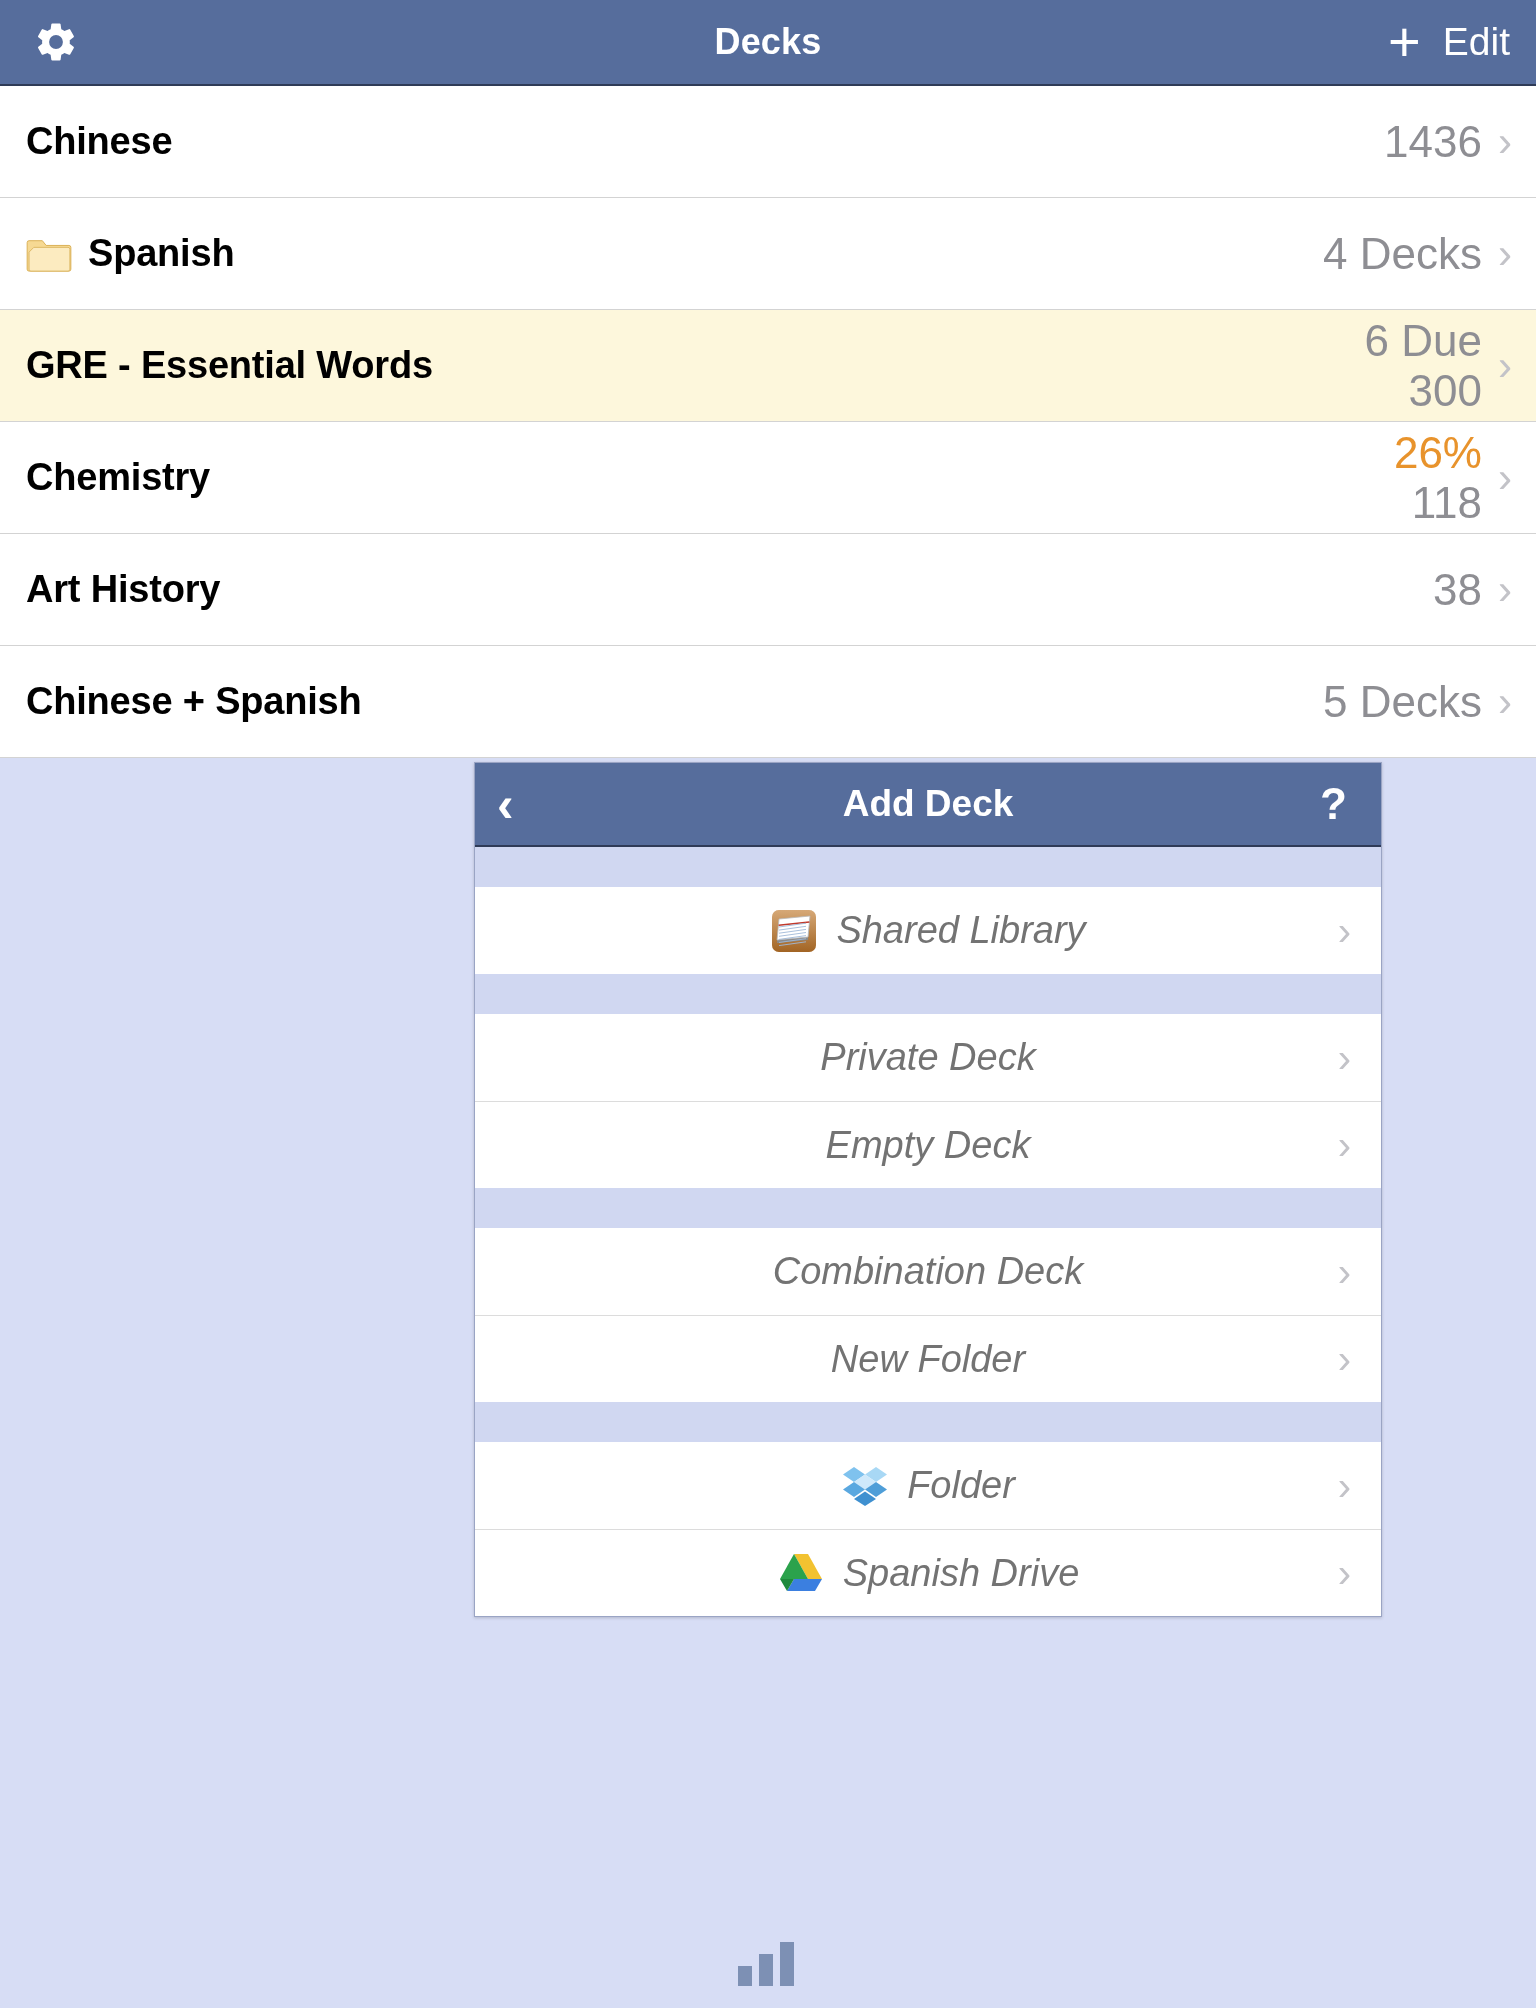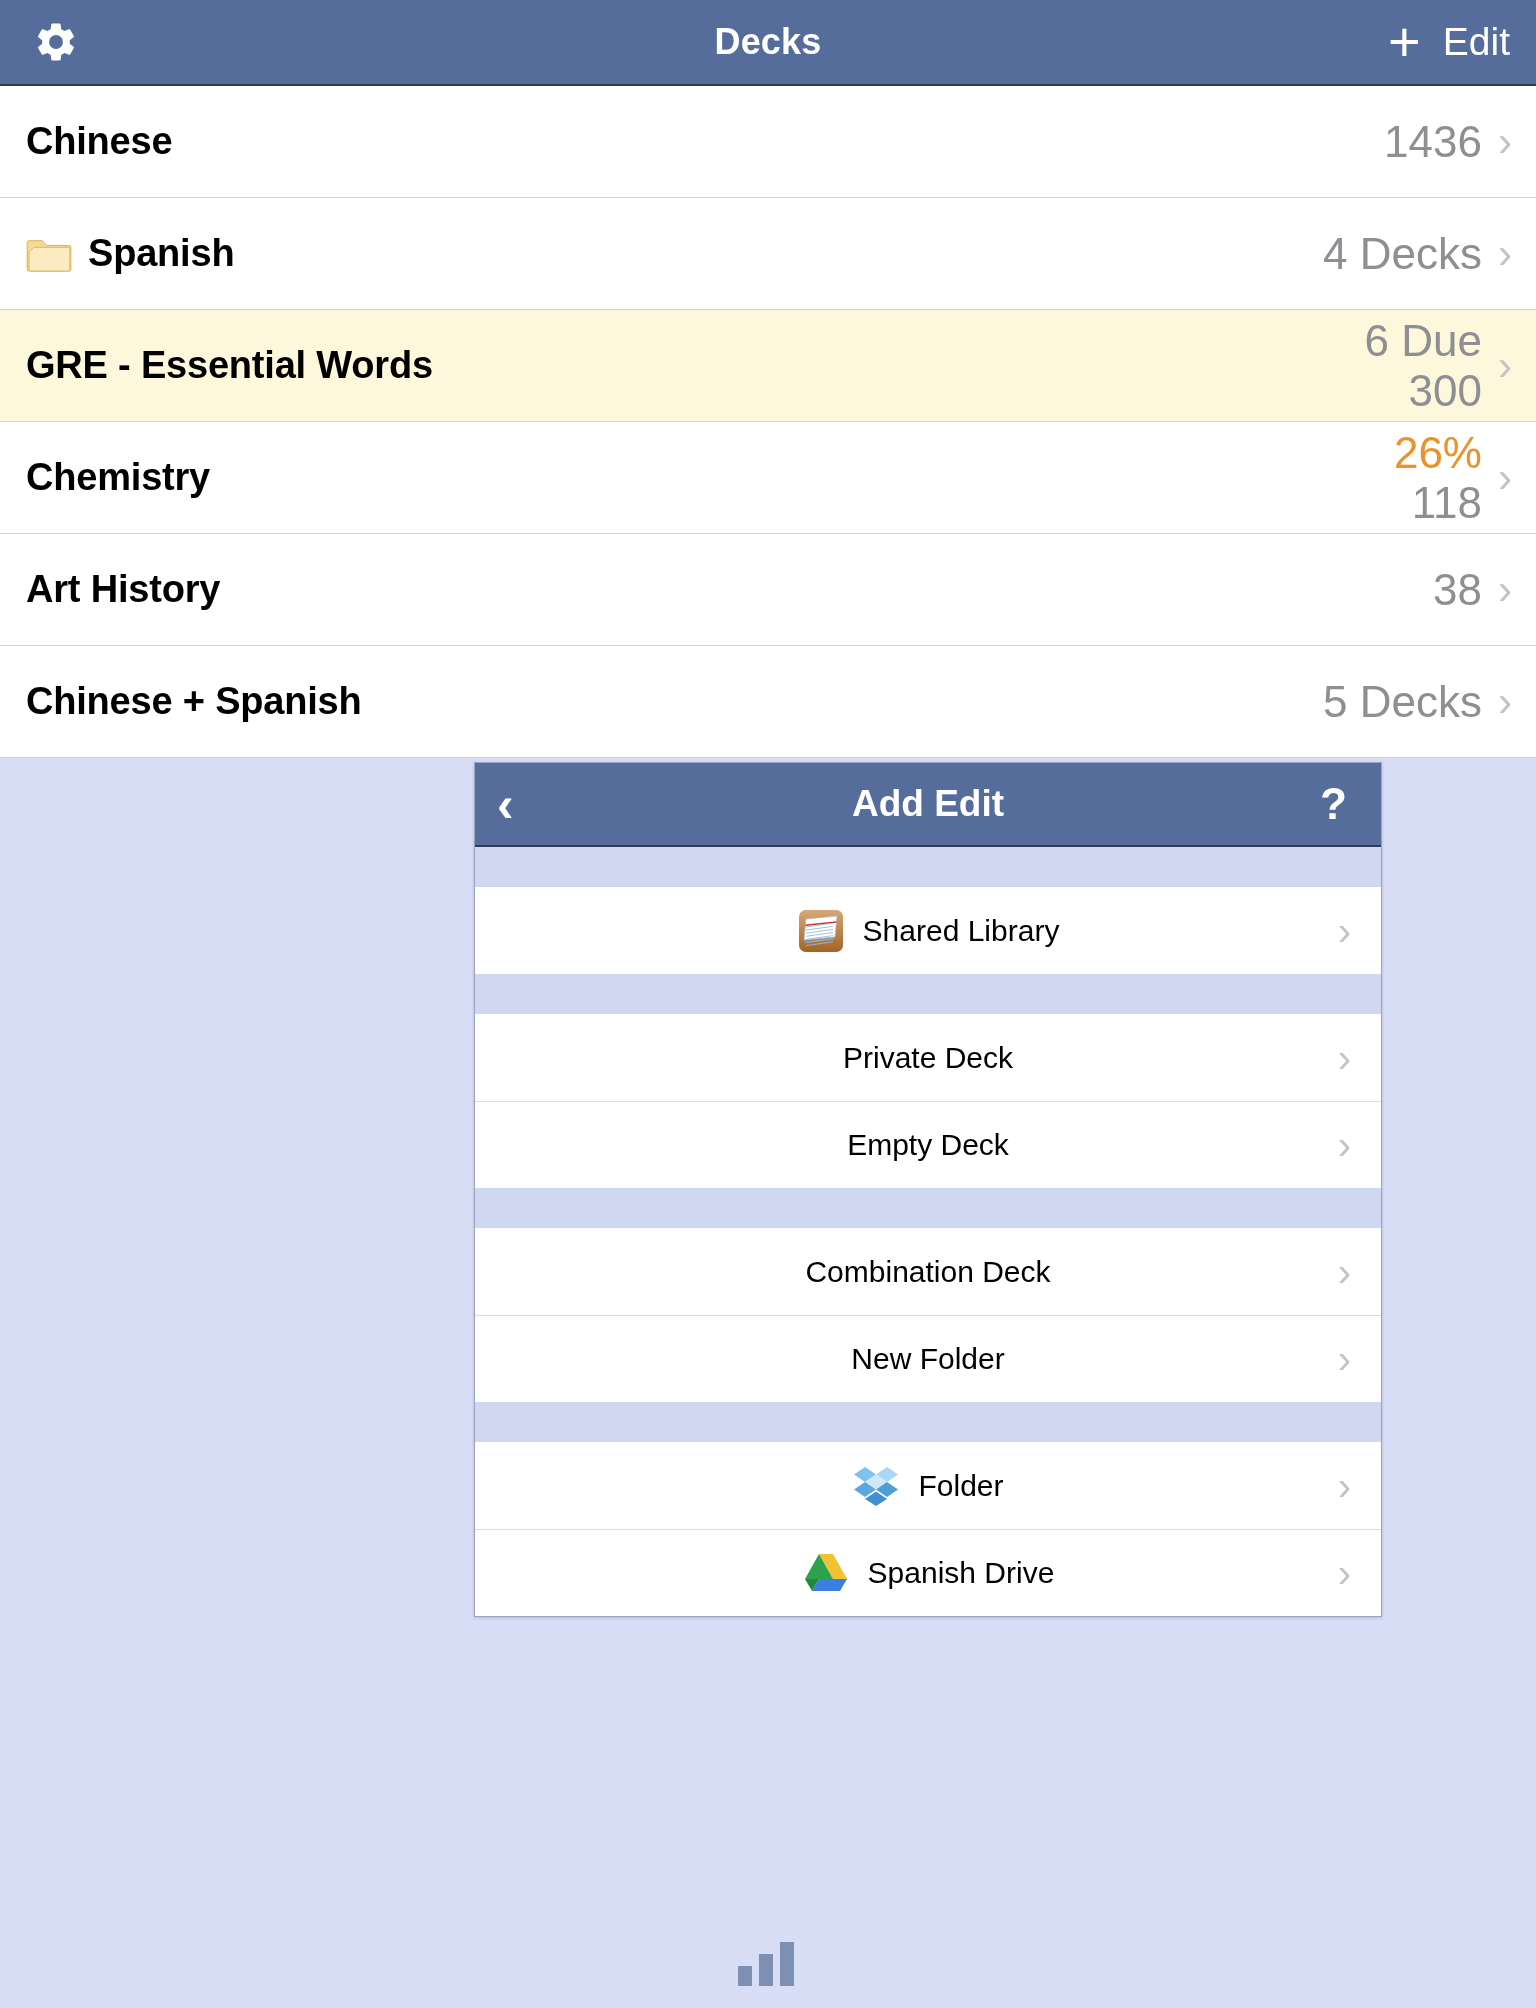--- a/index.html
+++ b/index.html
@@ -188,22 +188,23 @@
     background: #fff;
     cursor: pointer;
   }
   .m-row + .m-row { border-top: 1px solid #dcdcdc; }
   .m-row-inner {
     display: flex;
     align-items: center;
     gap: 18px;
   }
   .m-label {
-    font-size: 30px;
-    color: #000000;
+    font-size: 38px;
+    color: #737373;
+    font-style: italic;
   }
   .m-chev {
     position: absolute;
     right: 30px;
     top: 50%;
     transform: translateY(-50%);
     color: #c3c3c8;
     font-size: 40px;
     font-weight: 300;
     line-height: 1;
@@ -320,21 +321,21 @@
             <div class="deck-meta-line">5 Decks</div>
           </div>
           <span class="chev">›</span>
         </div>
       </div>
     </div>
 
   <div class="modal">
     <div class="modal-header">
       <span class="modal-back">‹</span>
-      <span class="modal-title">Add Edit</span>
+      <span class="modal-title">Add Deck</span>
       <span class="modal-help">?</span>
     </div>
     <div id="modal-body">
         <div class="gap"></div>
         <div class="group">
           <div class="m-row">
             <div class="m-row-inner">
               <svg class="m-icon" viewBox="0 0 48 48">
                 <rect x="2" y="3" width="44" height="42" rx="7" fill="#c07a2e"></rect>
                 <rect x="2" y="3" width="44" height="42" rx="7" fill="url(#gsh)" opacity="0.35"></rect>

